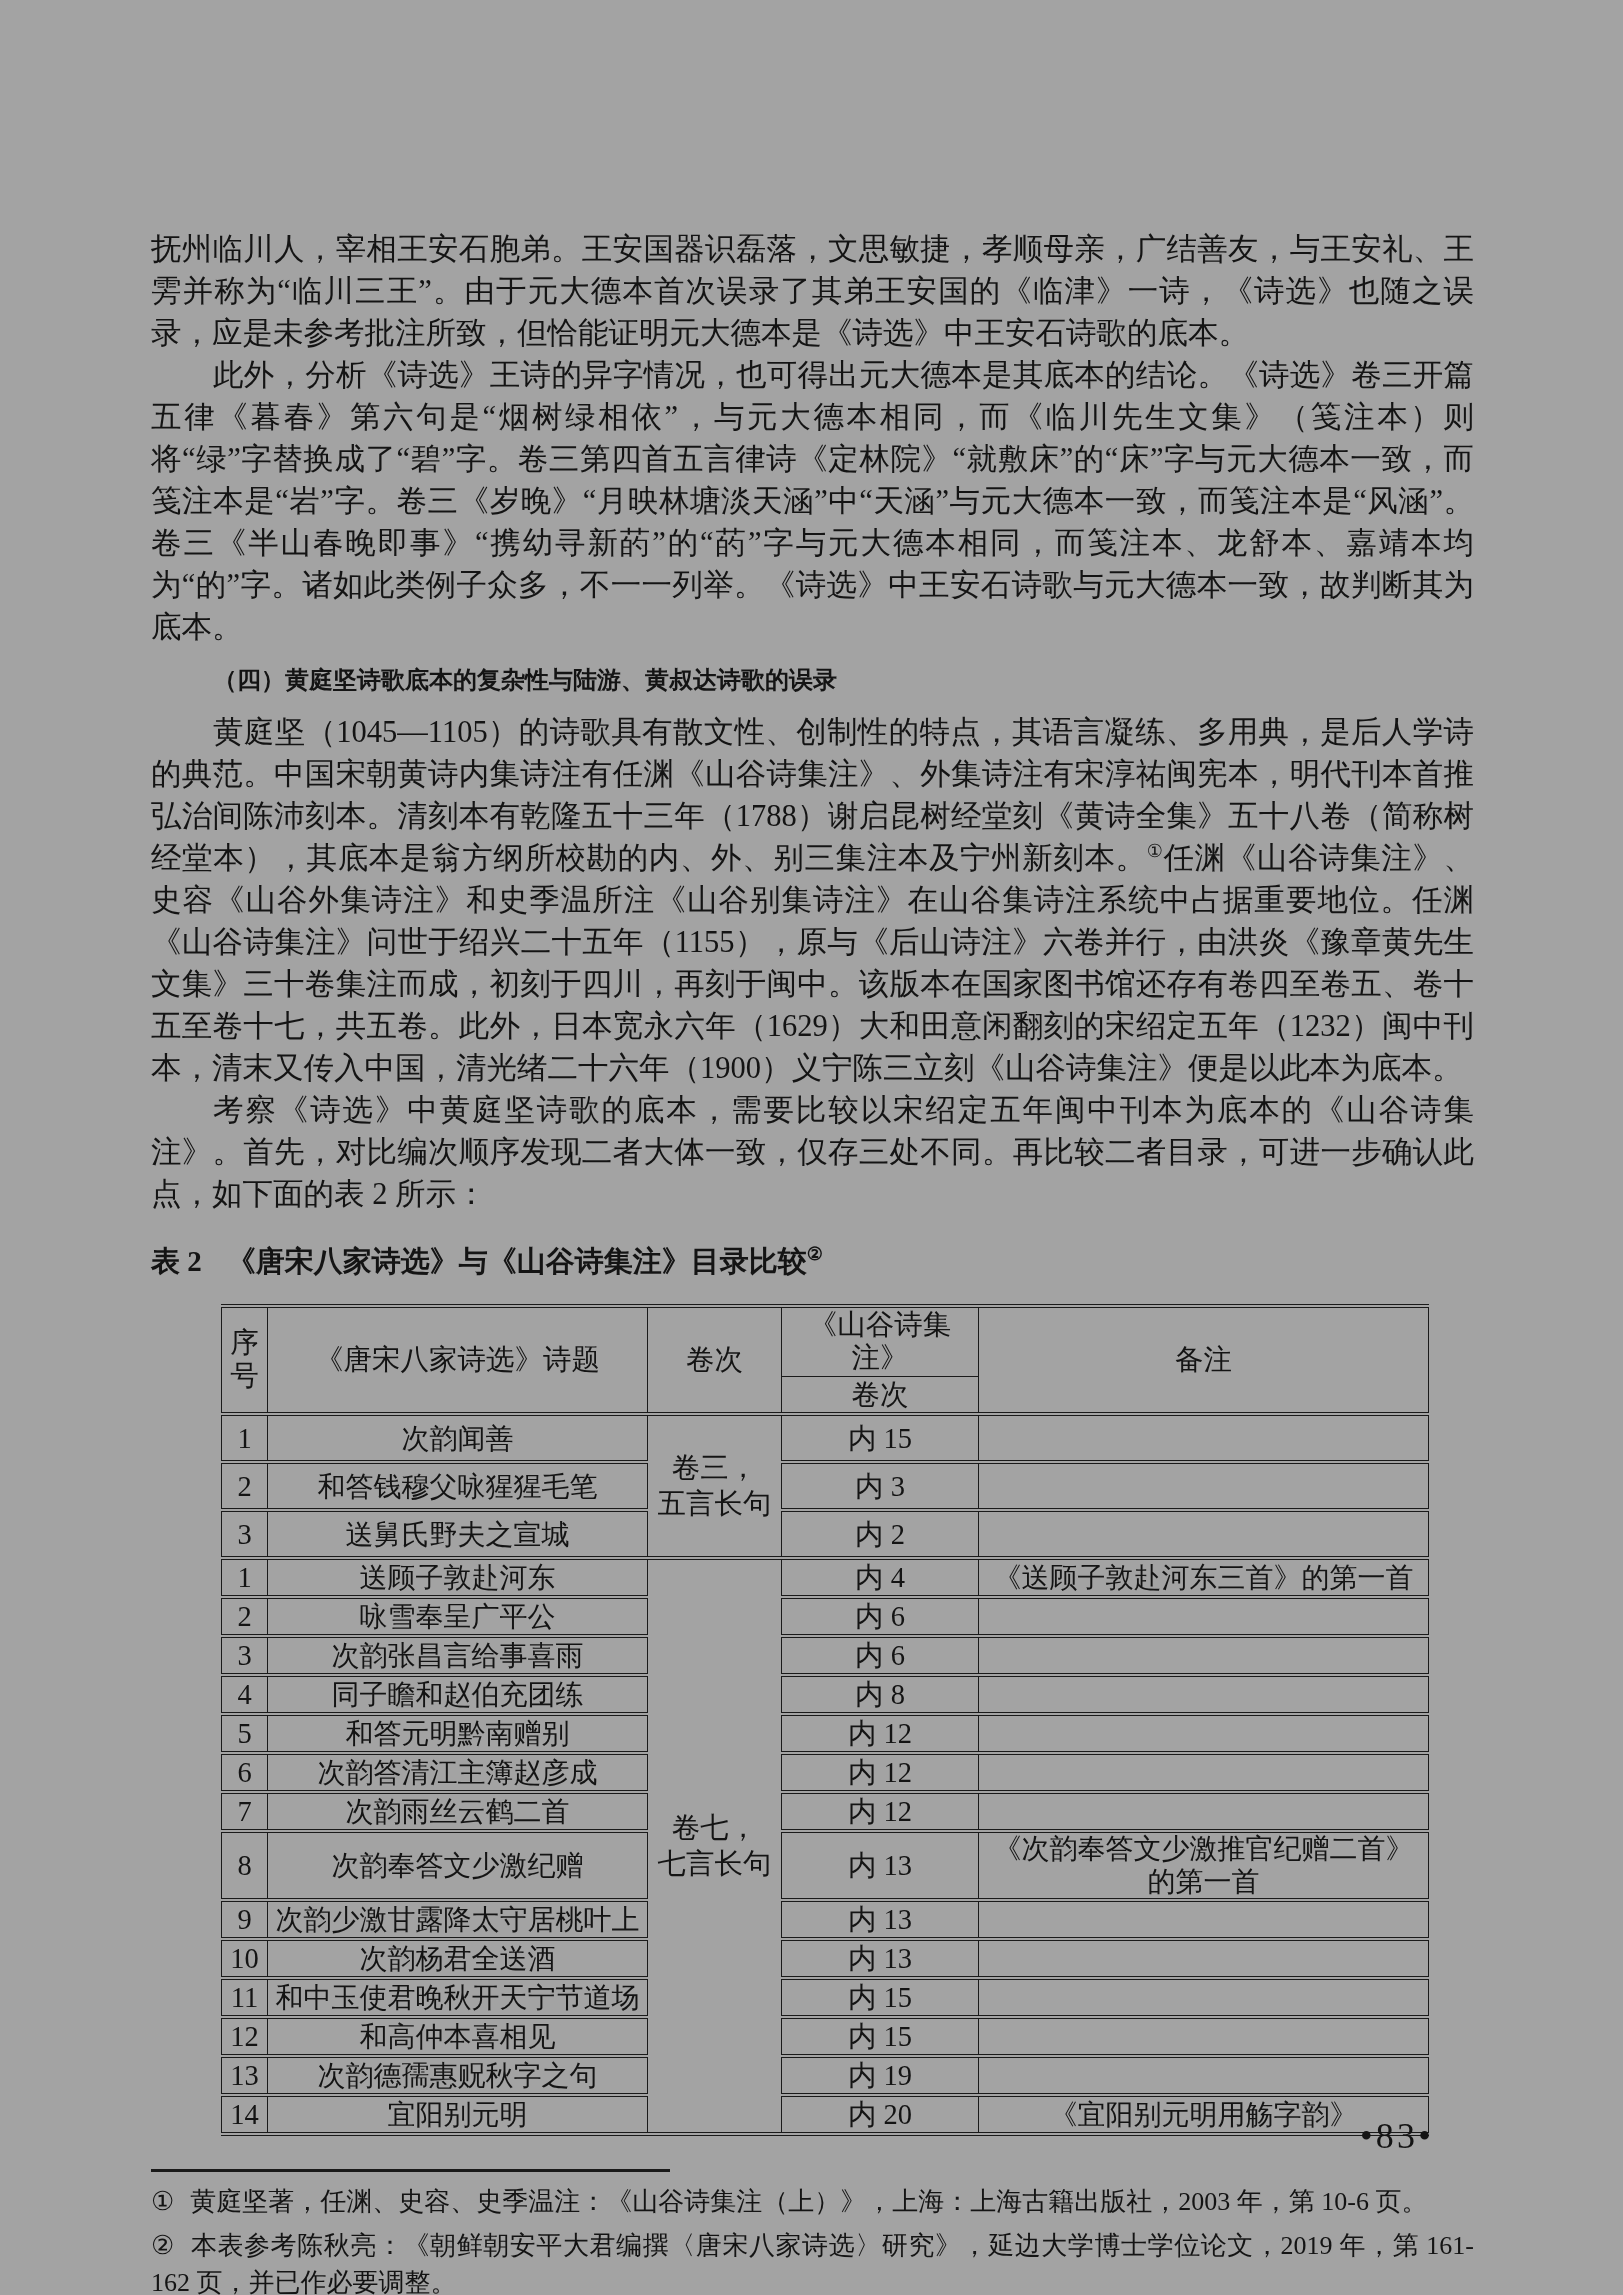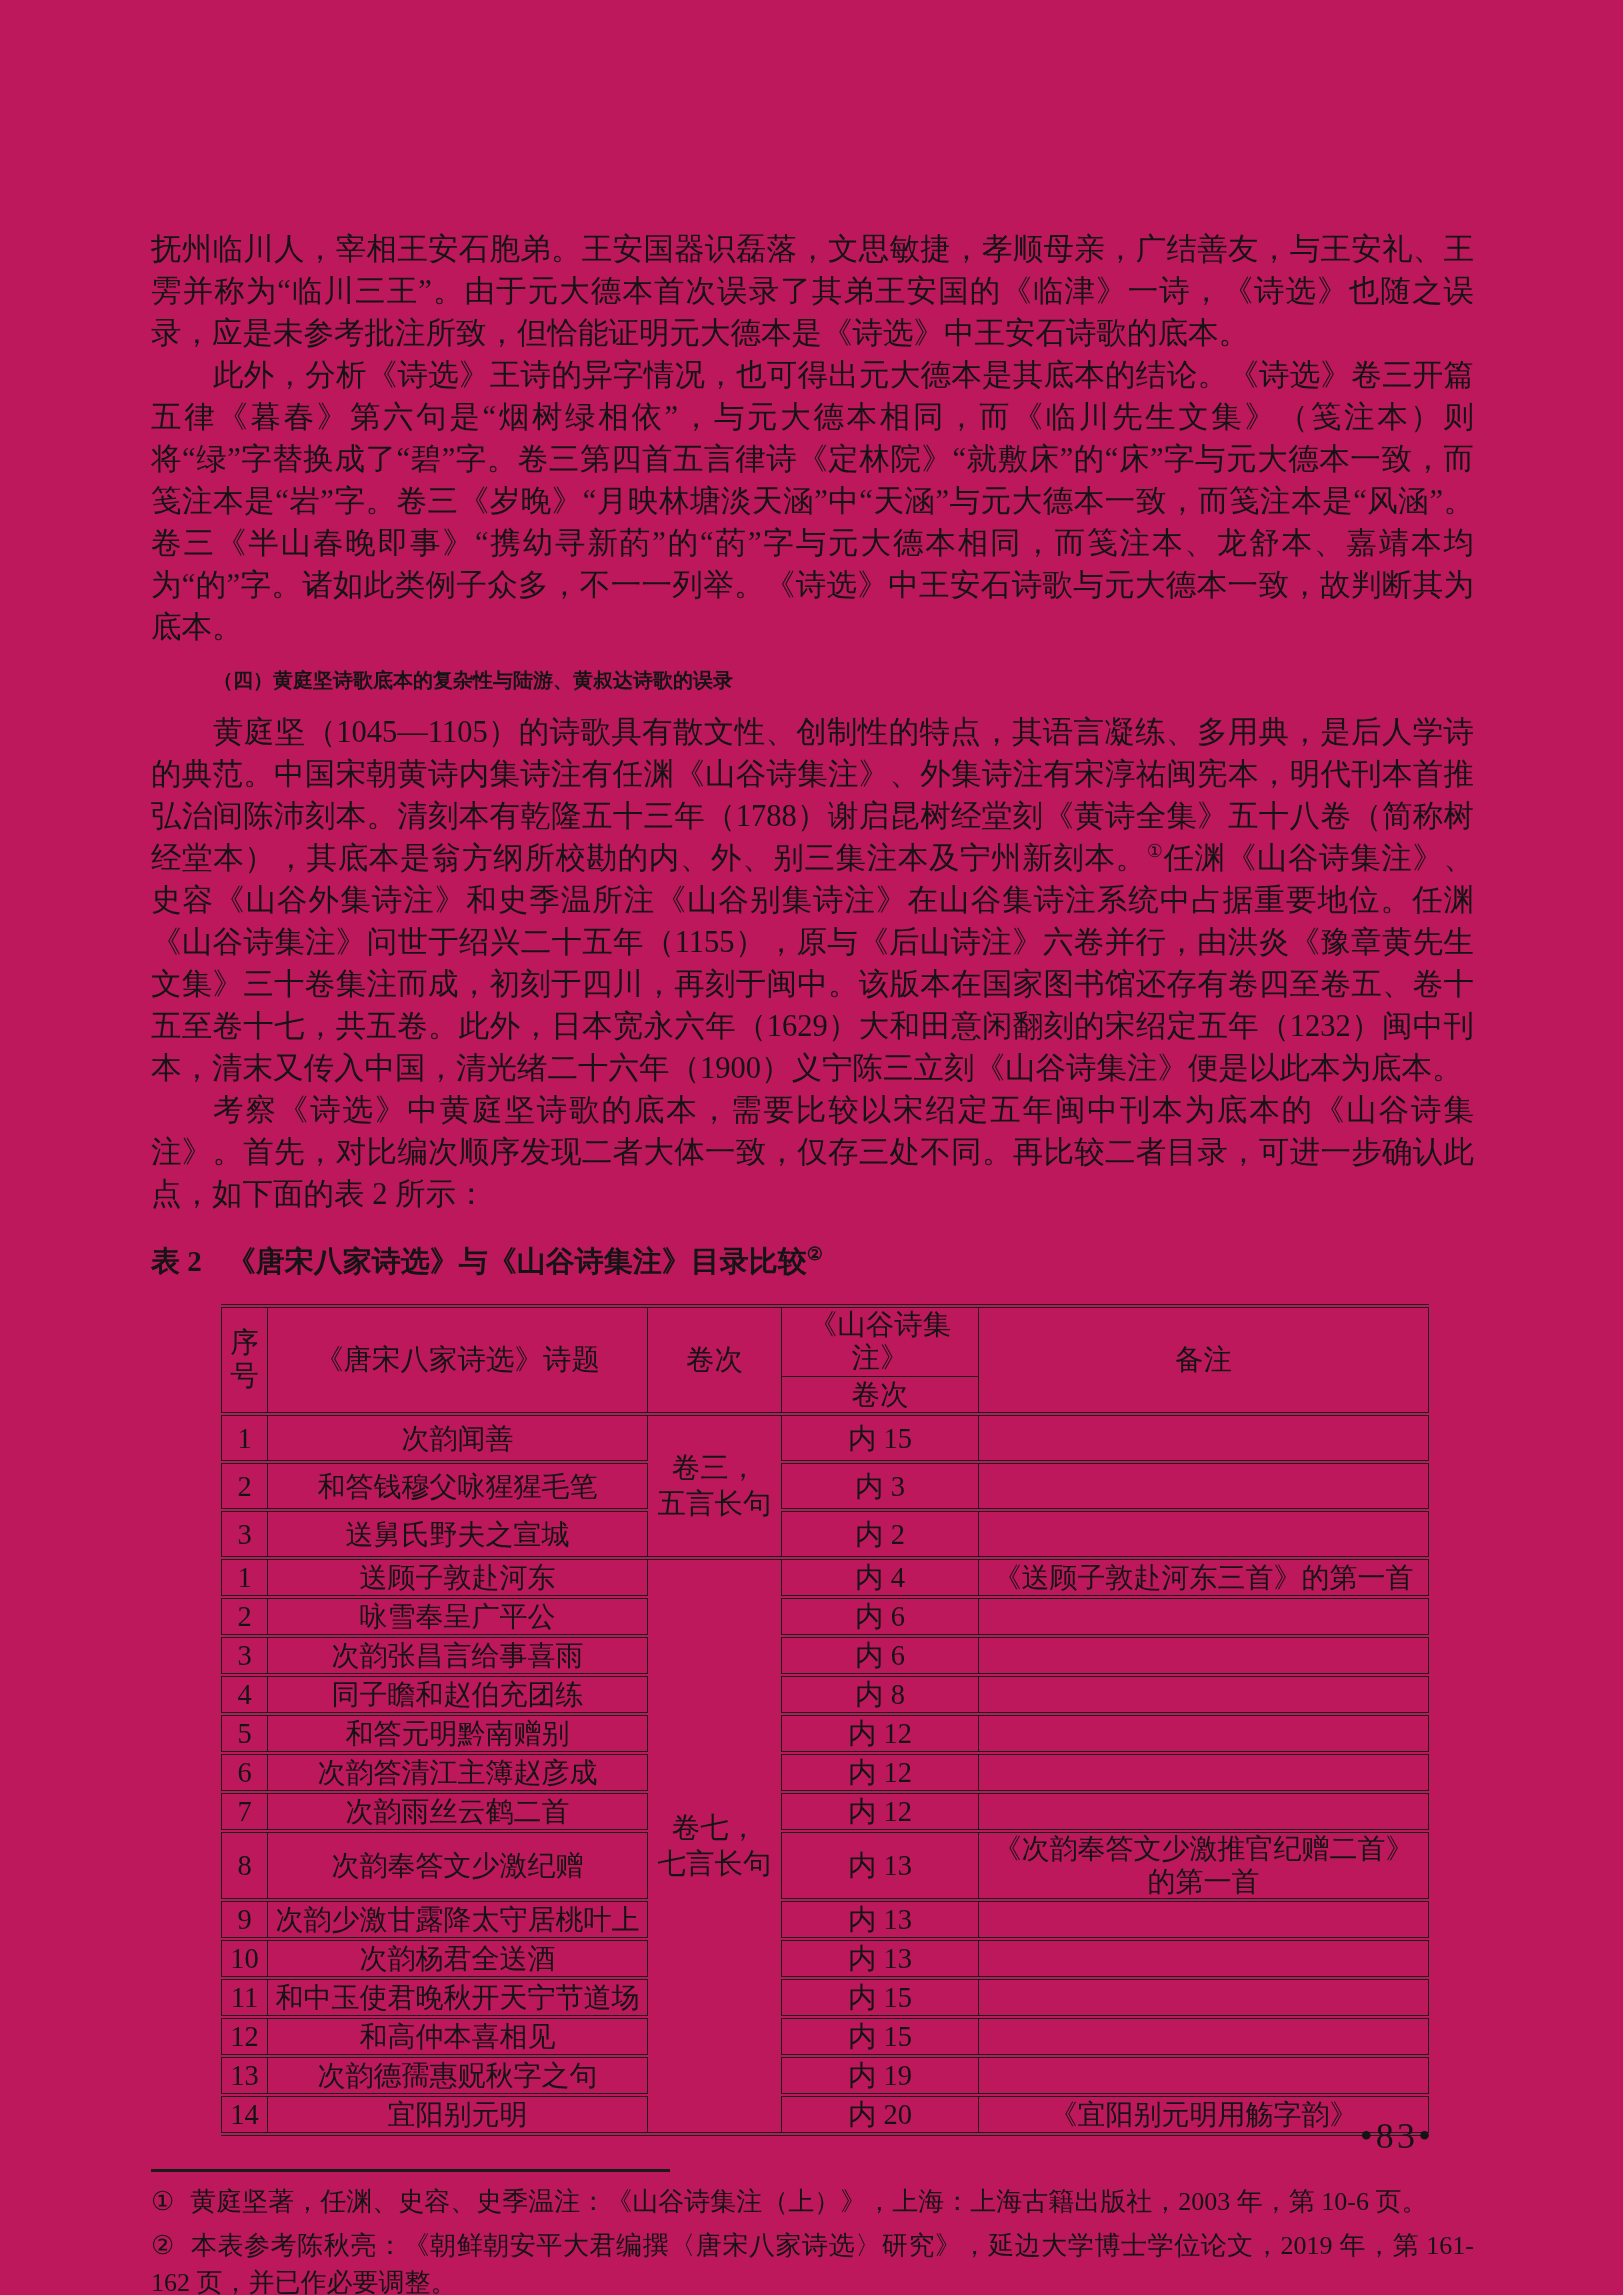--- a/index.html
+++ b/index.html
@@ -1,33 +1,33 @@
 <!DOCTYPE html>
 <html style="font-size:12.7px"><head>
 <meta charset="utf-8">
 <style>
   html,body{margin:0;padding:0;background:#e8e8e8;}
   .page{
     position:relative;
     width:1623px;height:2295px;
-    background:#be185d;
+    background:#a3a3a3;
     color:#141414;
     font-family:"Liberation Serif","DejaVu Serif",serif;
     overflow:hidden;
   }
   .body-text{
     padding:228px 149px 0 151px;
     font-size:30.5px;
     line-height:42px;
     text-align:justify;
   }
   .para{margin:0;}
   .indent{text-indent:62px;}
   .section-heading{
-    font-size:20px;
+    font-size:24px;
     font-weight:700;
     line-height:42px;
     margin:11px 0 9.5px 0;
     text-indent:62px;
     text-align:left;
   }
   sup.fnref{
     font-size:18px;
     line-height:0;
     vertical-align:super;

